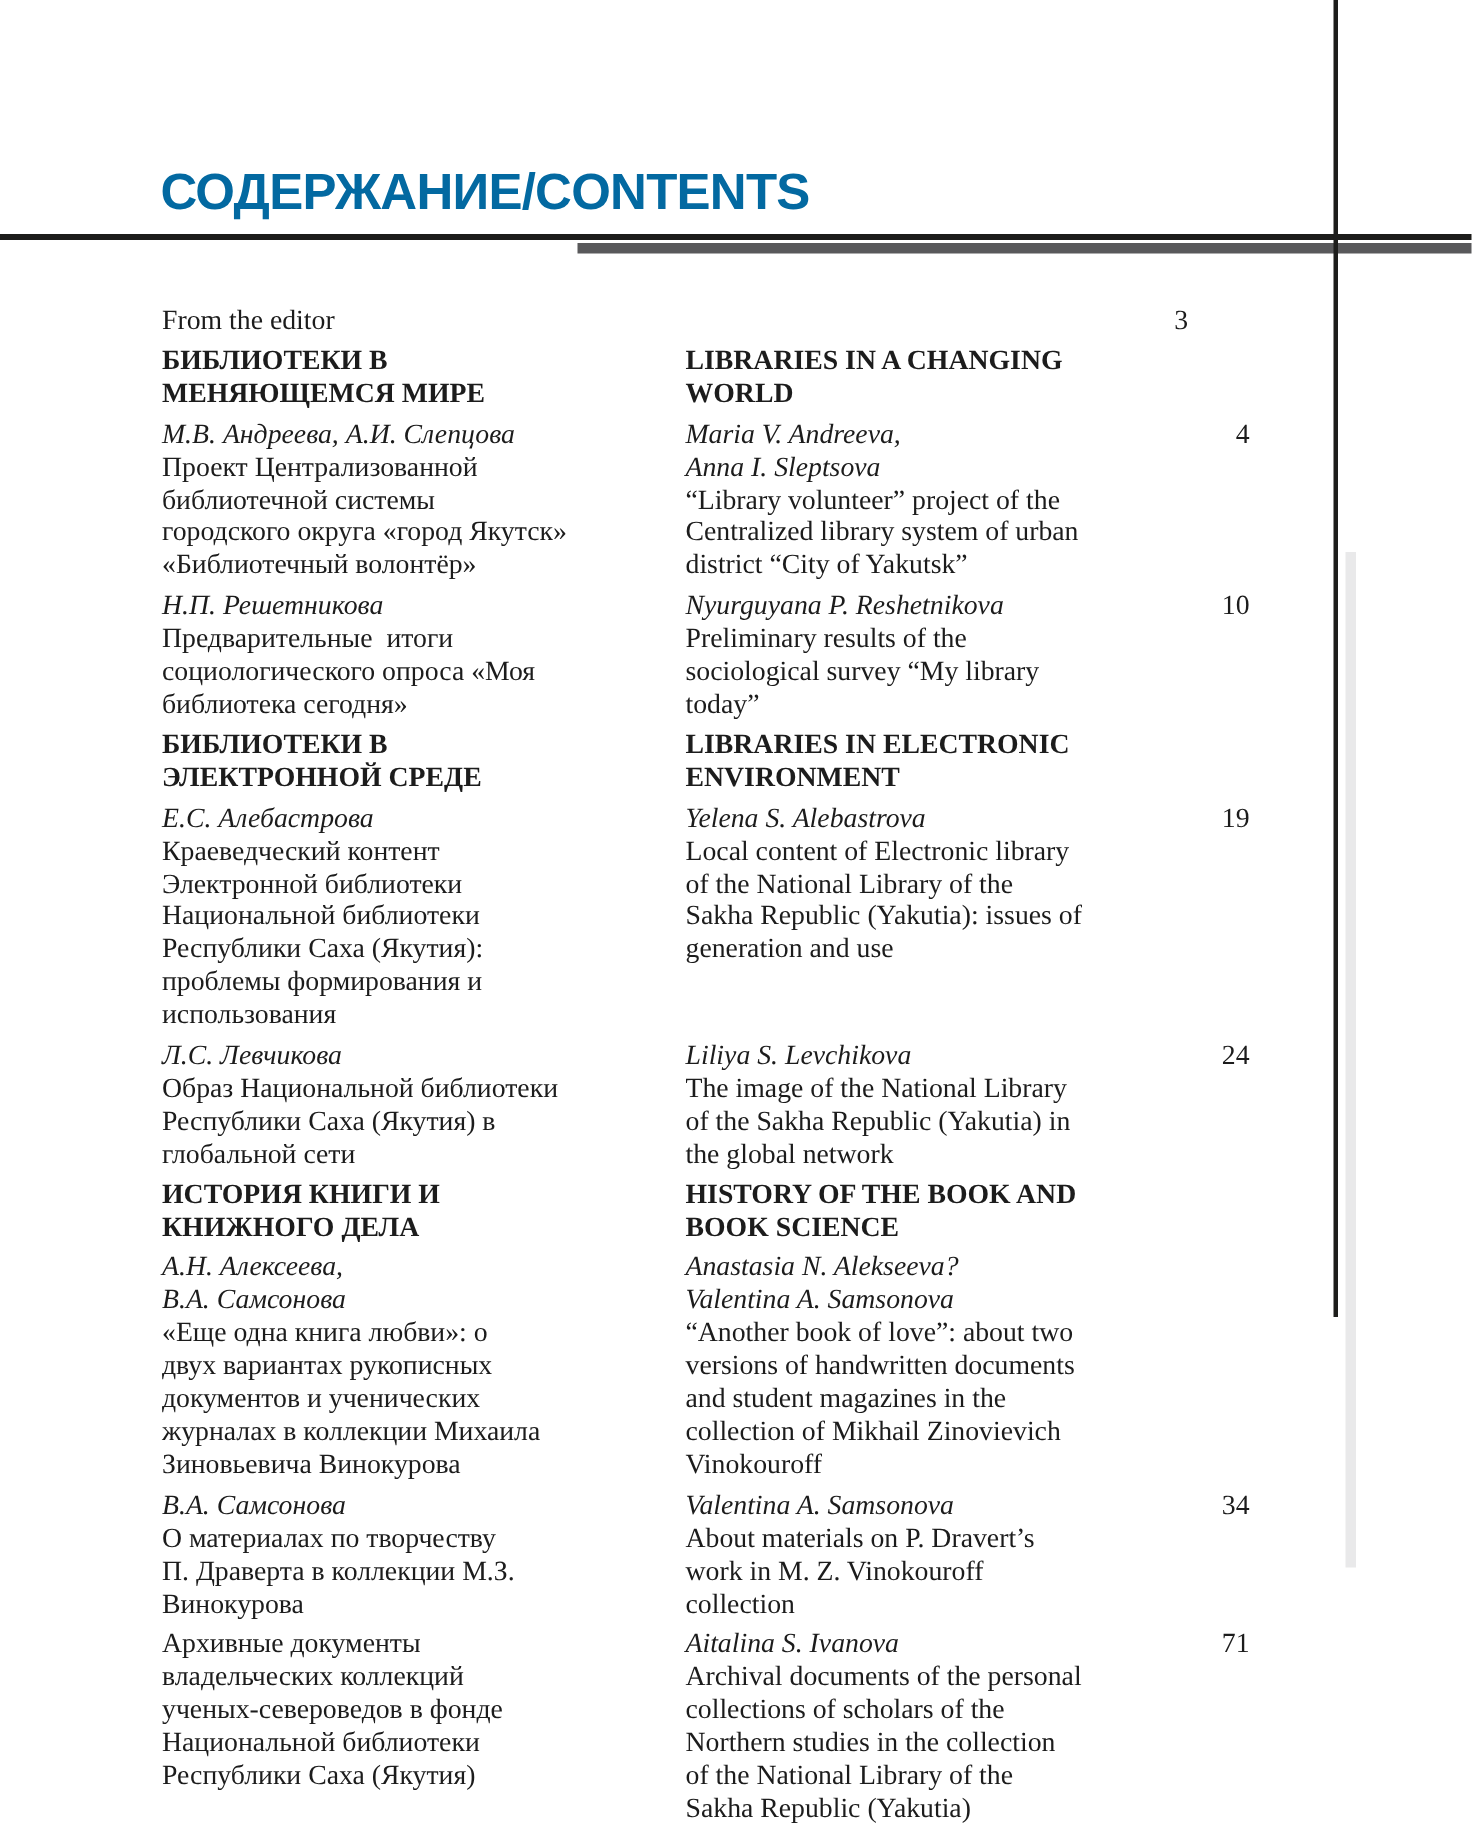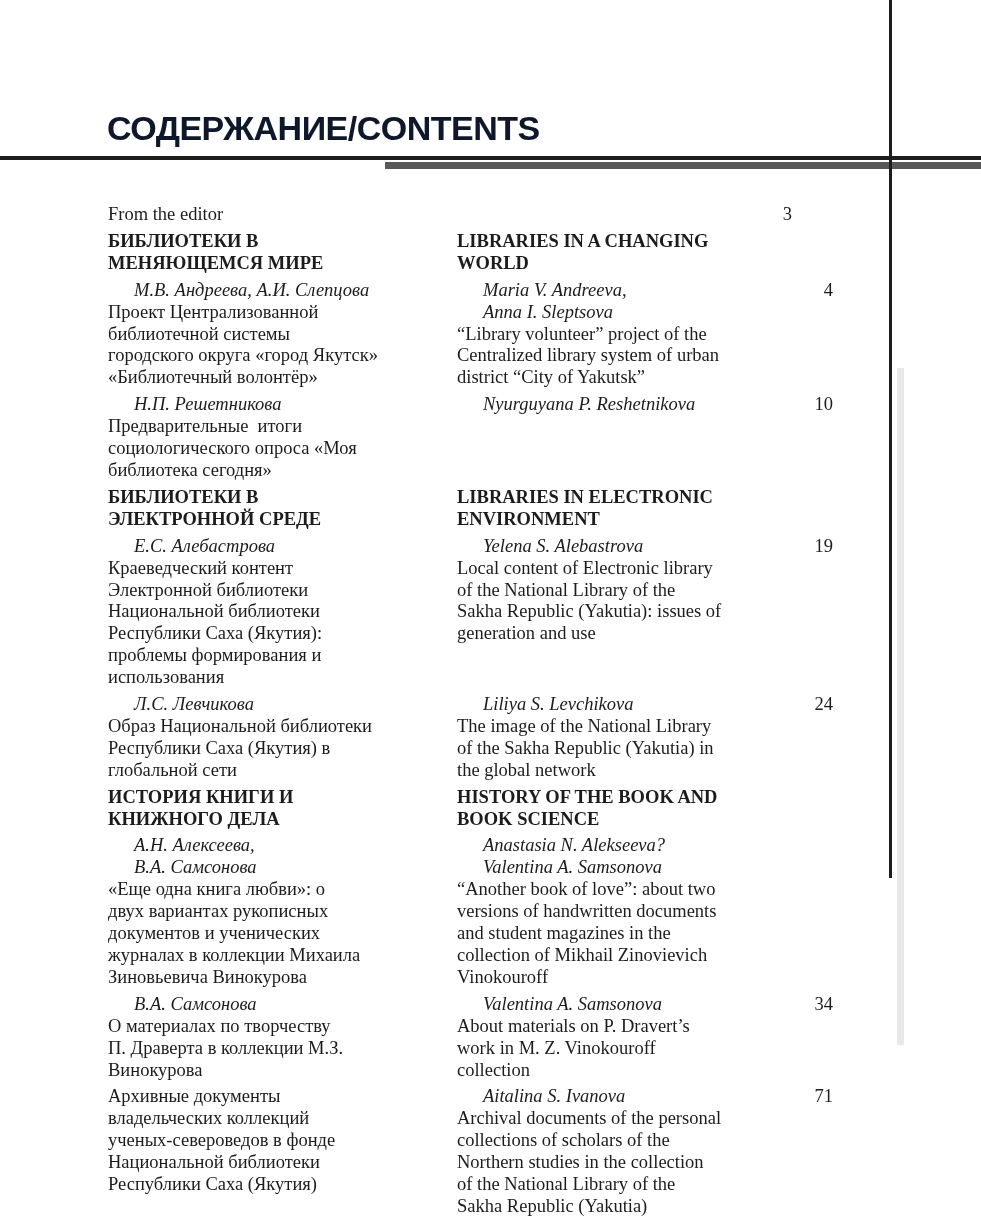--- a/index.html
+++ b/index.html
@@ -10,21 +10,21 @@
     overflow:hidden;
     font-family:"Liberation Serif", serif;
     color:#1c1c1c;
   }
   .page-title {
     position:absolute; left:107px; top:111px;
     font-family:"Liberation Sans", sans-serif;
     font-weight:bold;
     font-size:34px; line-height:34px;
     letter-spacing:-0.5px;
-    color:#0f172a;
+    color:#0369a1;
     white-space:nowrap;
   }
   .rule-black {
     position:absolute; left:0; top:156px;
     width:981px; height:3.5px;
     background:#1d1d1b;
   }
   .bar-gray {
     position:absolute; left:385px; top:161.5px;
     width:596px; height:7px;
@@ -46,21 +46,21 @@
     font-size:18.5px;
     line-height:21.9px;
   }
   .toc-row {
     display:grid;
     grid-template-columns:349px 335px 1fr;
     margin-top:5px;
   }
   .toc-row:first-child { margin-top:0; }
   .cell-ru { padding-right:10px; }
-  .authors { font-style:italic; white-space:pre-line;margin-left:26px; }
+  .authors { font-style:italic; white-space:pre-line; }
   .title-text { white-space:pre-line; }
   .section-text { font-weight:bold; white-space:pre-line; }
   .pagenum { text-align:right; }
 </style>
 </head>
 <body>
 
 <div class="page-title">СОДЕРЖАНИЕ/CONTENTS</div>
 <div class="rule-black"></div>
 <div class="bar-gray"></div>
@@ -108,20 +108,23 @@
 
   <div class="toc-row">
     <div class="cell-ru">
       <div class="authors">Н.П. Решетникова</div>
       <div class="title-text">Предварительные&nbsp; итоги
 социологического опроса «Моя
 библиотека сегодня»</div>
     </div>
     <div class="cell-en">
       <div class="authors">Nyurguyana P. Reshetnikova</div>
+      <div class="title-text">Preliminary results of the
+sociological survey “My library
+today”</div>
     </div>
     <div class="pagenum">10</div>
   </div>
 
   <div class="toc-row">
     <div class="cell-ru">
       <div class="section-text">БИБЛИОТЕКИ В
 ЭЛЕКТРОННОЙ СРЕДЕ</div>
     </div>
     <div class="cell-en">

